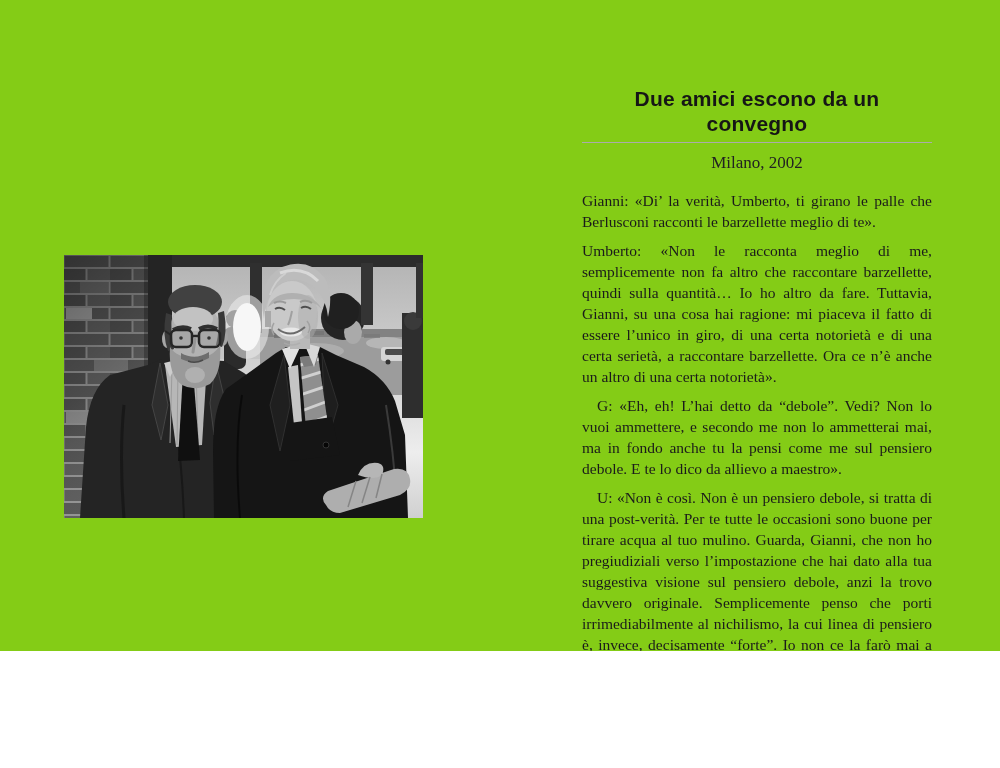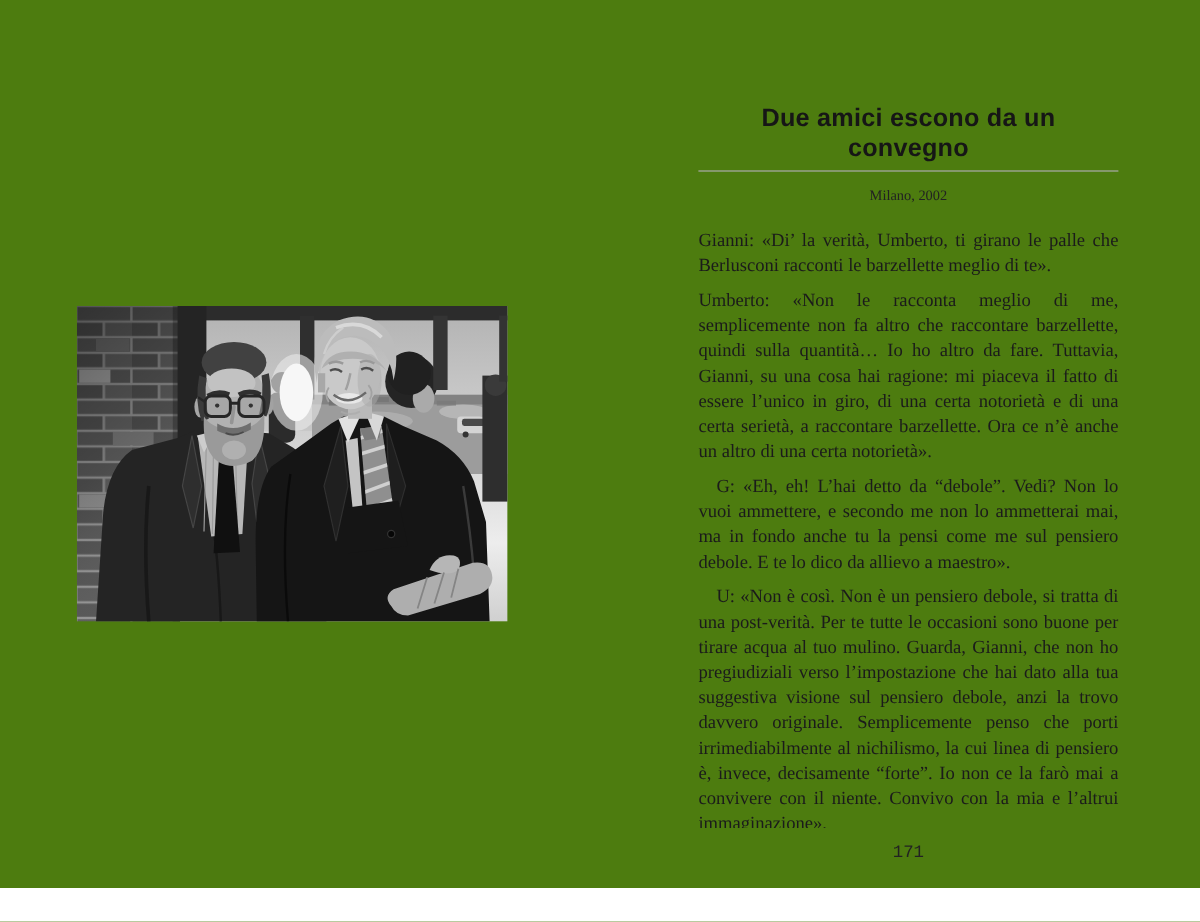--- a/index.html
+++ b/index.html
@@ -1,37 +1,37 @@
 <!DOCTYPE html>
 <html lang="it"><head>
 <meta charset="utf-8">
 <style>
   html,body { margin:0; padding:0; }
   .page {
-    position:relative; width:1000px; height:740px;
-    background:#4d7c0f; overflow:hidden;
+    position:relative; width:1000px; height:651px;
+    background:#84cc16; overflow:hidden;
     font-family:"Liberation Serif", serif; color:#1b1b1b;
   }
   .photo-wrap {
     position:absolute; left:64px; top:255px; width:359px; height:263px;
   }
   .photo-wrap svg { display:block; width:100%; height:100%; }
   .text-col {
     position:absolute; left:582px; top:86px; width:350px;
   }
   .title {
     font-family:"Liberation Sans", sans-serif; font-weight:bold;
     font-size:21px; line-height:25px; text-align:center;
     color:#161616; letter-spacing:0.2px;
   }
   .rule {
     height:1px; background:#ababab; border:none; margin:6px 0 0 0;
   }
   .subtitle {
-    text-align:center; font-size:12px; line-height:22px; margin-top:9px;
+    text-align:center; font-size:17px; line-height:22px; margin-top:9px;
     color:#222222;
   }
   .body-text {
     margin-top:16px; text-align:justify; font-size:15.5px; line-height:21px;
     color:#1b1b1b; max-height:500px; overflow:hidden;
     hyphens:auto; -webkit-hyphens:auto;
   }
   .body-text p { margin:0 0 8px 0; }
   .body-text p.indent { text-indent:15px; }
   .page-number {

